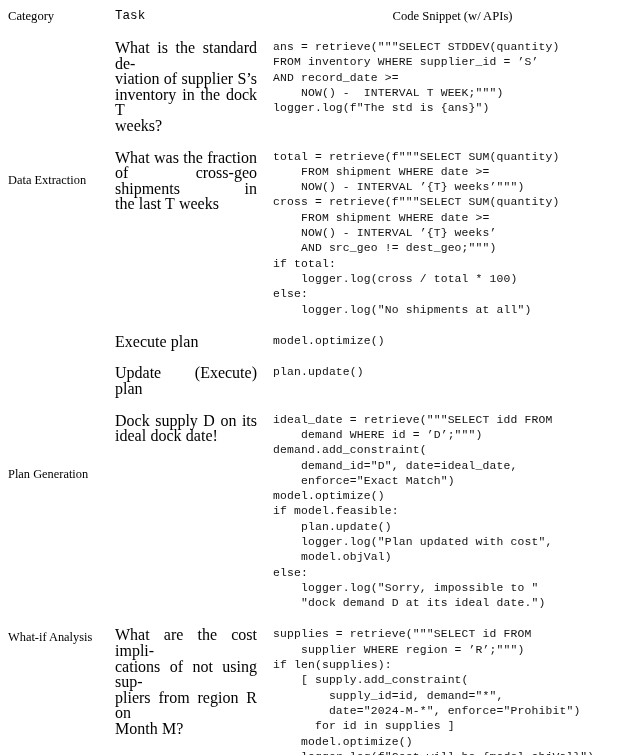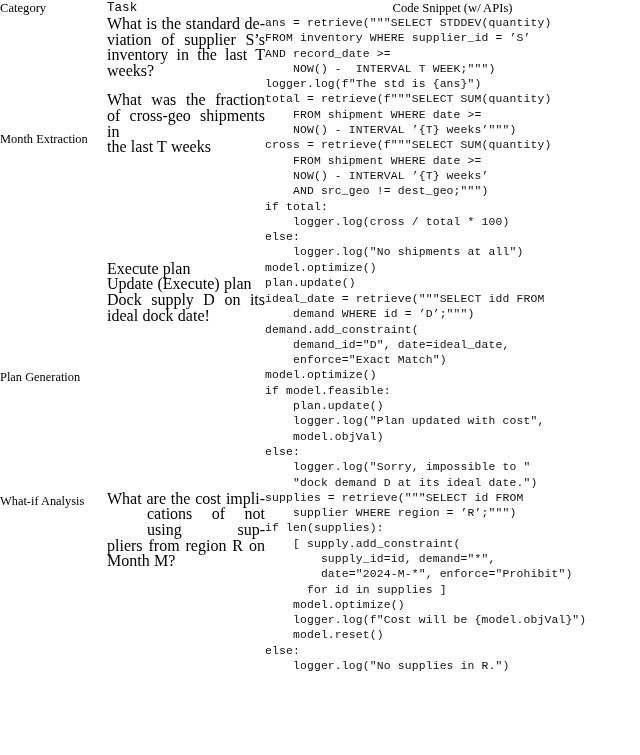--- a/index.html
+++ b/index.html
@@ -13,21 +13,21 @@
     width:640px;
     box-sizing:border-box;
   }
   table.paper-table{
     border-collapse:collapse;
     width:640px;
     table-layout:fixed;
   }
   table.paper-table td, table.paper-table th{
     vertical-align:top;
-    padding:0;
+    padding:8px;
     border:0;
   }
   
   col.c-cat{width:107px;}
   col.c-task{width:158px;}
   col.c-code{width:375px;}
   .rule-section > td{border-top:1.2px solid #000;}
   .rule-thin > td{border-top:0.8px solid #5a5a5a;}
   .rule-bottom td{border-bottom:1.4px solid #000;}
 
@@ -90,27 +90,27 @@
       <col class="c-code">
     </colgroup>
     <tbody id="table-body">
         <tr class="rule-top rule-head">
           <th class="cell-cat hdr" style="text-align: left; font-weight: normal;">Category</th>
           <th class="cell-task hdr" style="text-align: left; font-weight: normal; font-family: Liberation Mono, monospace;">Task</th>
           <th class="cell-code hdr" style="text-align: center; font-weight: normal;">Code Snippet (w/ APIs)</th>
         </tr>
         <tr class="rule-section">
           <td class="cell-cat" rowspan="2" style="vertical-align: middle;">
-            <span class="cat-label">Month Extraction</span>
+            <span class="cat-label">Data Extraction</span>
           </td>
           <td class="cell-task">
             <div class="task-text">
               <div style="text-align: justify; text-align-last: justify;">What is the standard de-</div>
               <div style="text-align: justify; text-align-last: justify;">viation of supplier S’s</div>
-              <div style="text-align: justify; text-align-last: justify;">inventory in the last T</div>
+              <div style="text-align: justify; text-align-last: justify;">inventory in the dock T</div>
               <div>weeks?</div>
             </div>
           </td>
           <td class="cell-code">
             <div class="code-block">ans = retrieve("""SELECT STDDEV(quantity)
 FROM inventory WHERE supplier_id = ’S’
 AND record_date &gt;=
     NOW() -  INTERVAL T WEEK;""")
 logger.log(f"The std is {ans}")</div>
           </td>
@@ -183,21 +183,21 @@
     "dock demand D at its ideal date.")</div>
           </td>
         </tr>
         <tr class="rule-section rule-bottom">
           <td class="cell-cat" rowspan="1">
             <span class="cat-label">What-if Analysis</span>
           </td>
           <td class="cell-task">
             <div class="task-text">
               <div style="text-align: justify; text-align-last: justify;">What are the cost impli-</div>
-              <div style="text-align: justify; text-align-last: justify; margin-left: 40px;">cations of not using sup-</div>
+              <div style="text-align: justify; text-align-last: justify;">cations of not using sup-</div>
               <div style="text-align: justify; text-align-last: justify;">pliers from region R on</div>
               <div>Month M?</div>
             </div>
           </td>
           <td class="cell-code">
             <div class="code-block">supplies = retrieve("""SELECT id FROM
     supplier WHERE region = ’R’;""")
 if len(supplies):
     [ supply.add_constraint(
         supply_id=id, demand="*",

